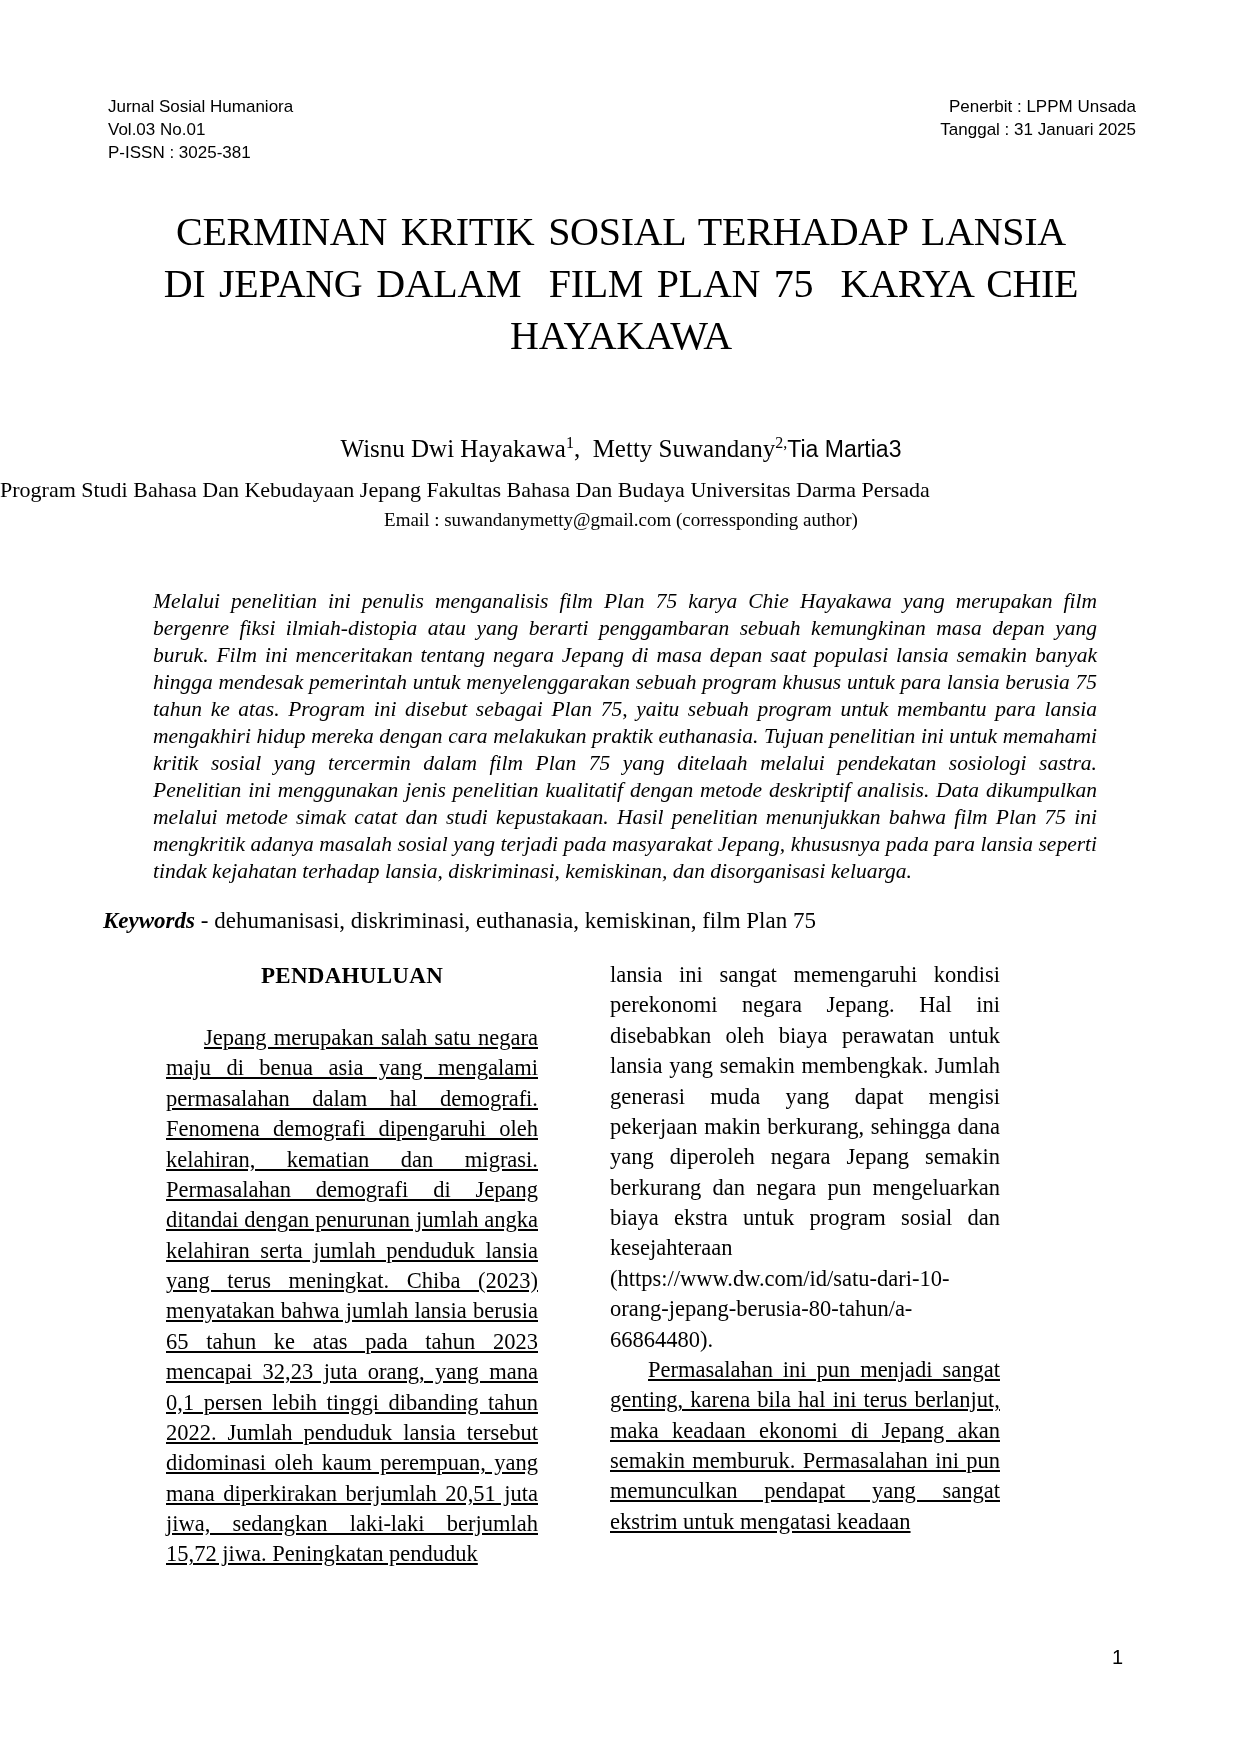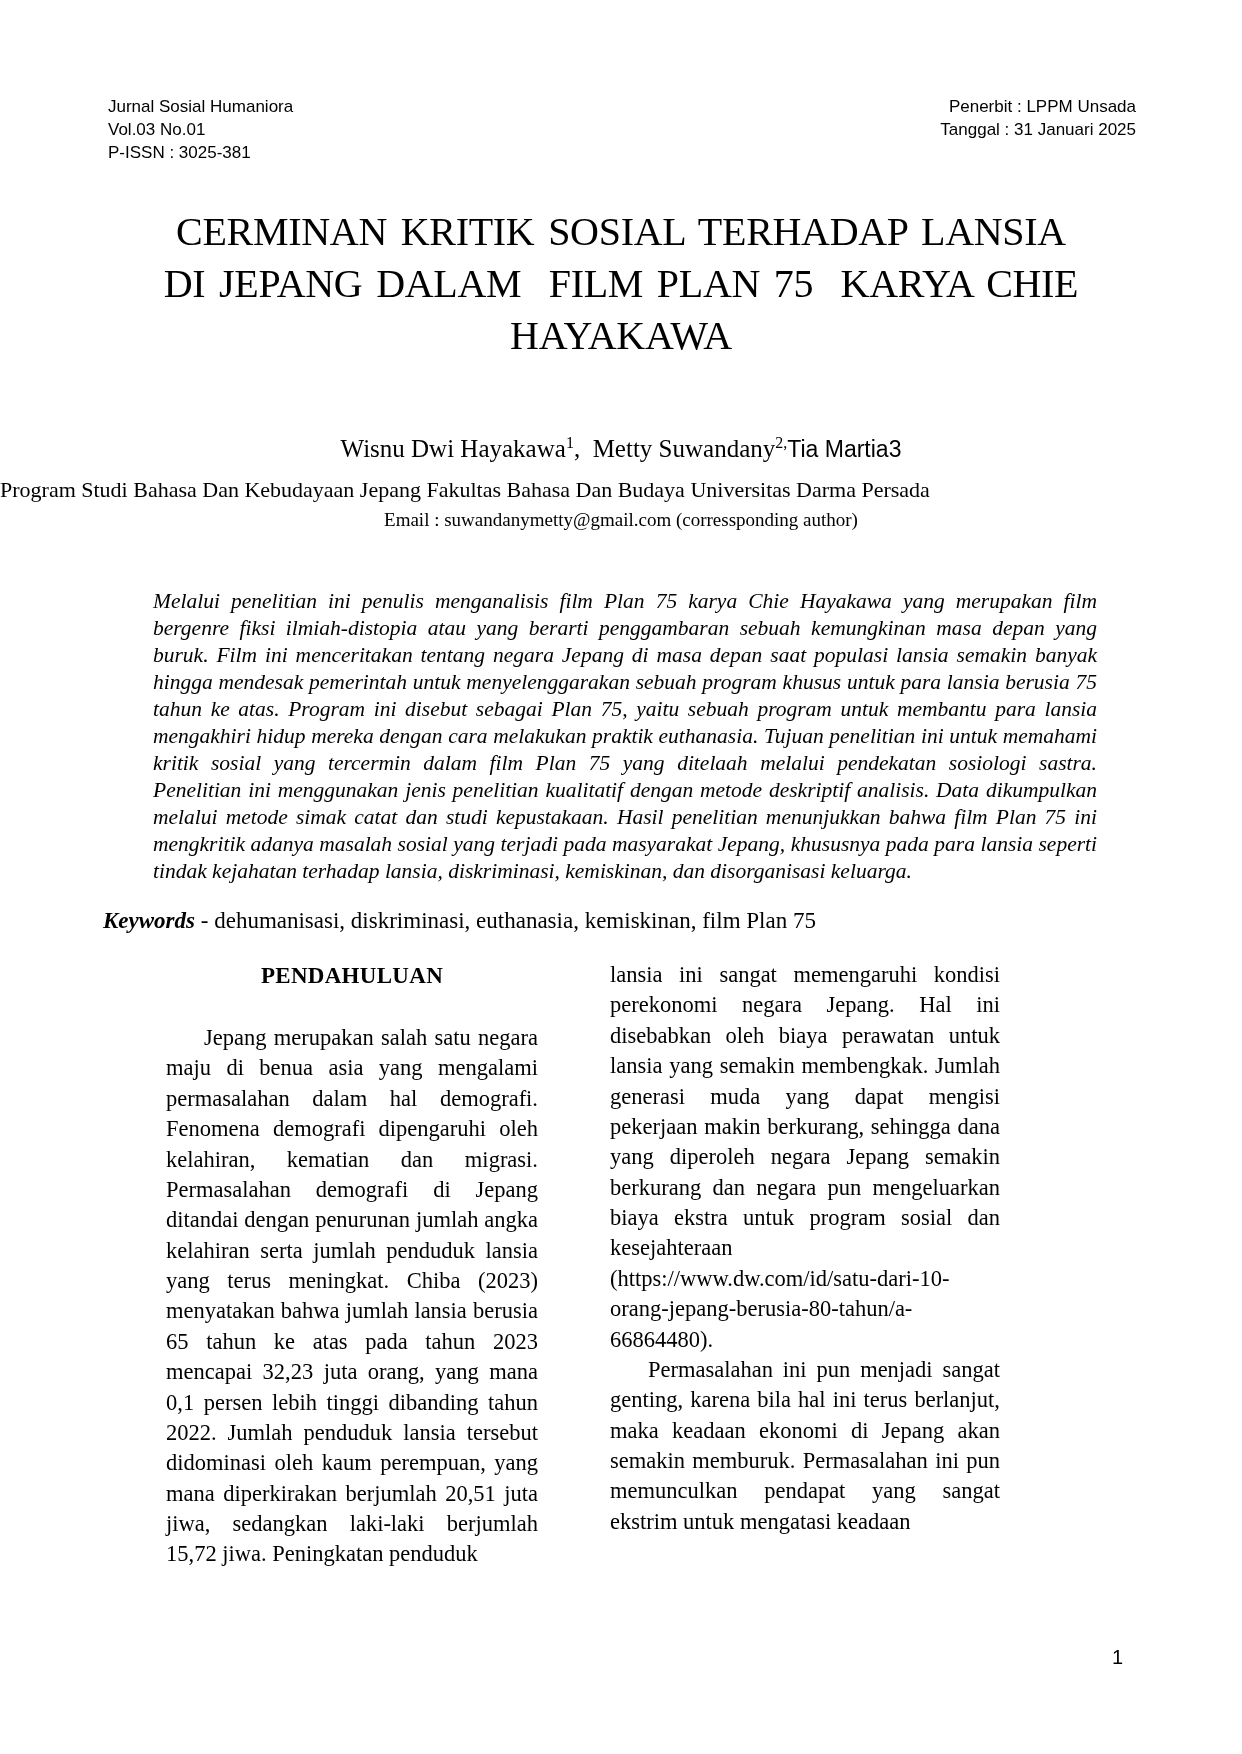--- a/index.html
+++ b/index.html
@@ -105,21 +105,21 @@
     text-align: center;
     font-weight: bold;
     font-size: 23px;
     letter-spacing: 0.3px;
     margin: 0 0 32px 0;
   }
   .body-columns p {
     margin: 0;
     text-align: justify;
   }
-  .body-columns p.indent { text-indent: 38px; }
+  .body-columns p.indent { text-indent: 38px; text-decoration: underline; }
   .url-text { overflow-wrap: anywhere; }
 
   
   .page-number {
     position: absolute;
     top: 1646px;
     left: 1112px;
     font-family: "Liberation Sans", sans-serif;
     font-size: 20px;
   }

